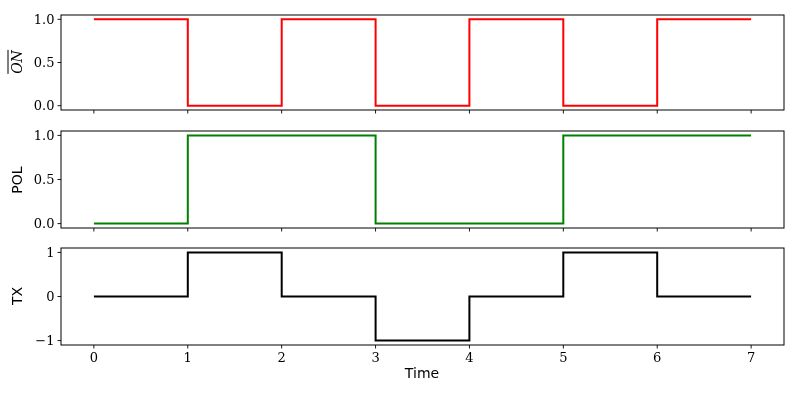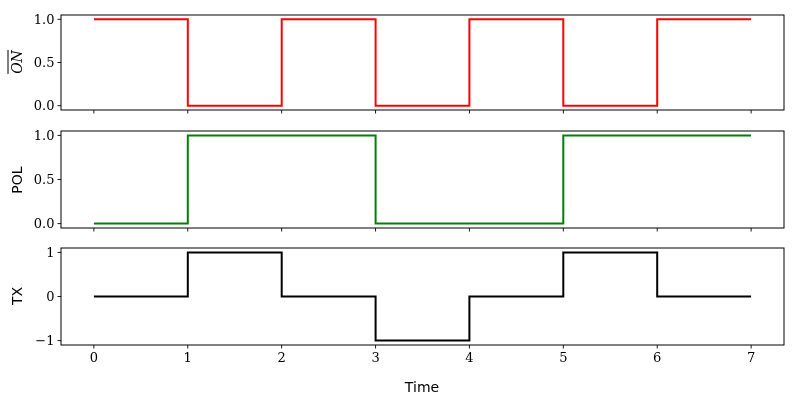--- a/index.html
+++ b/index.html
@@ -31,21 +31,21 @@
   #ylabel-1 { left: 17px; top: 180px; }
   #ylabel-2 { left: 17px; top: 296px; }
   .math-label {
     font-family: "DejaVu Serif", serif;
     font-style: italic;
     display: inline-block;
     border-top: 1px solid #000;
     padding-top: 1px;
     line-height: 1.05;
   }
-  .xlabel { left: 422px; top: 379px; transform: translateX(-50%); }
+  .xlabel { left: 422px; top: 365px; transform: translateX(-50%); }
   .step-line { fill: none; stroke-width: 2; stroke-linecap: butt; stroke-linejoin: miter; }
 </style>
 </head>
 <body>
 
 <div class="figure">
   <svg width="800" height="400" viewBox="0 0 800 400">
     <g id="subplots">
         <g>
           <rect x="61" y="15" width="723" height="95" class="axes-box"></rect>

